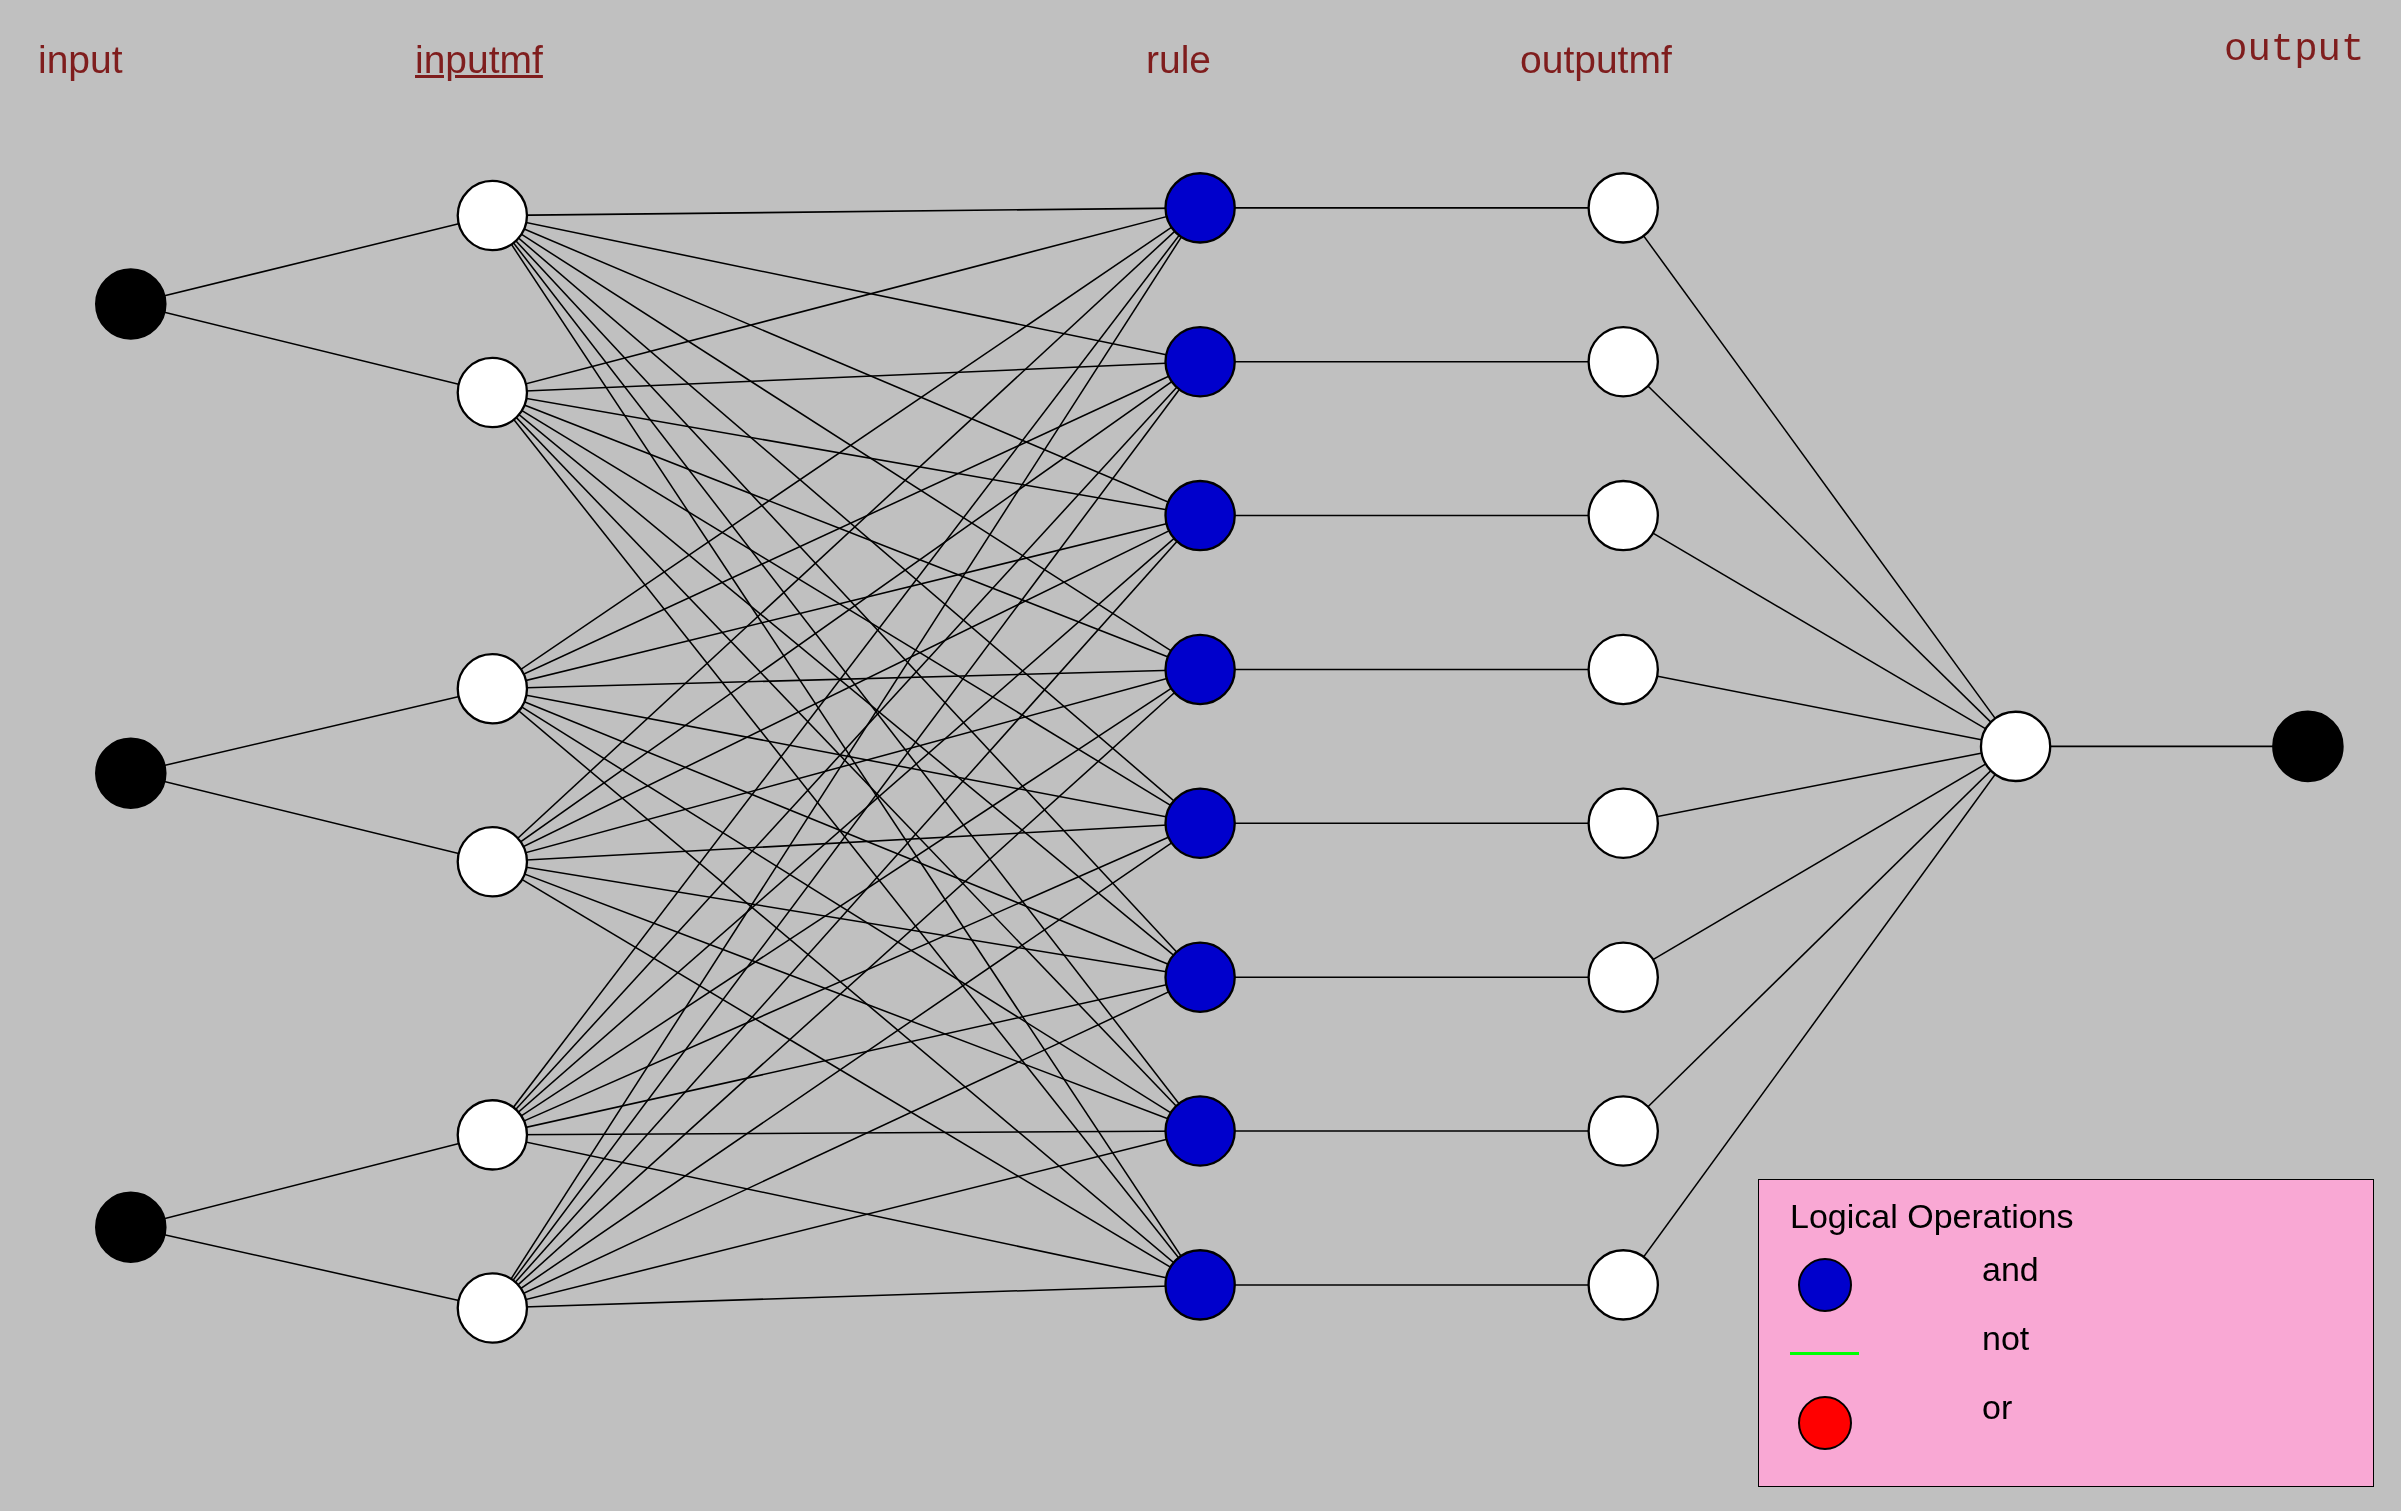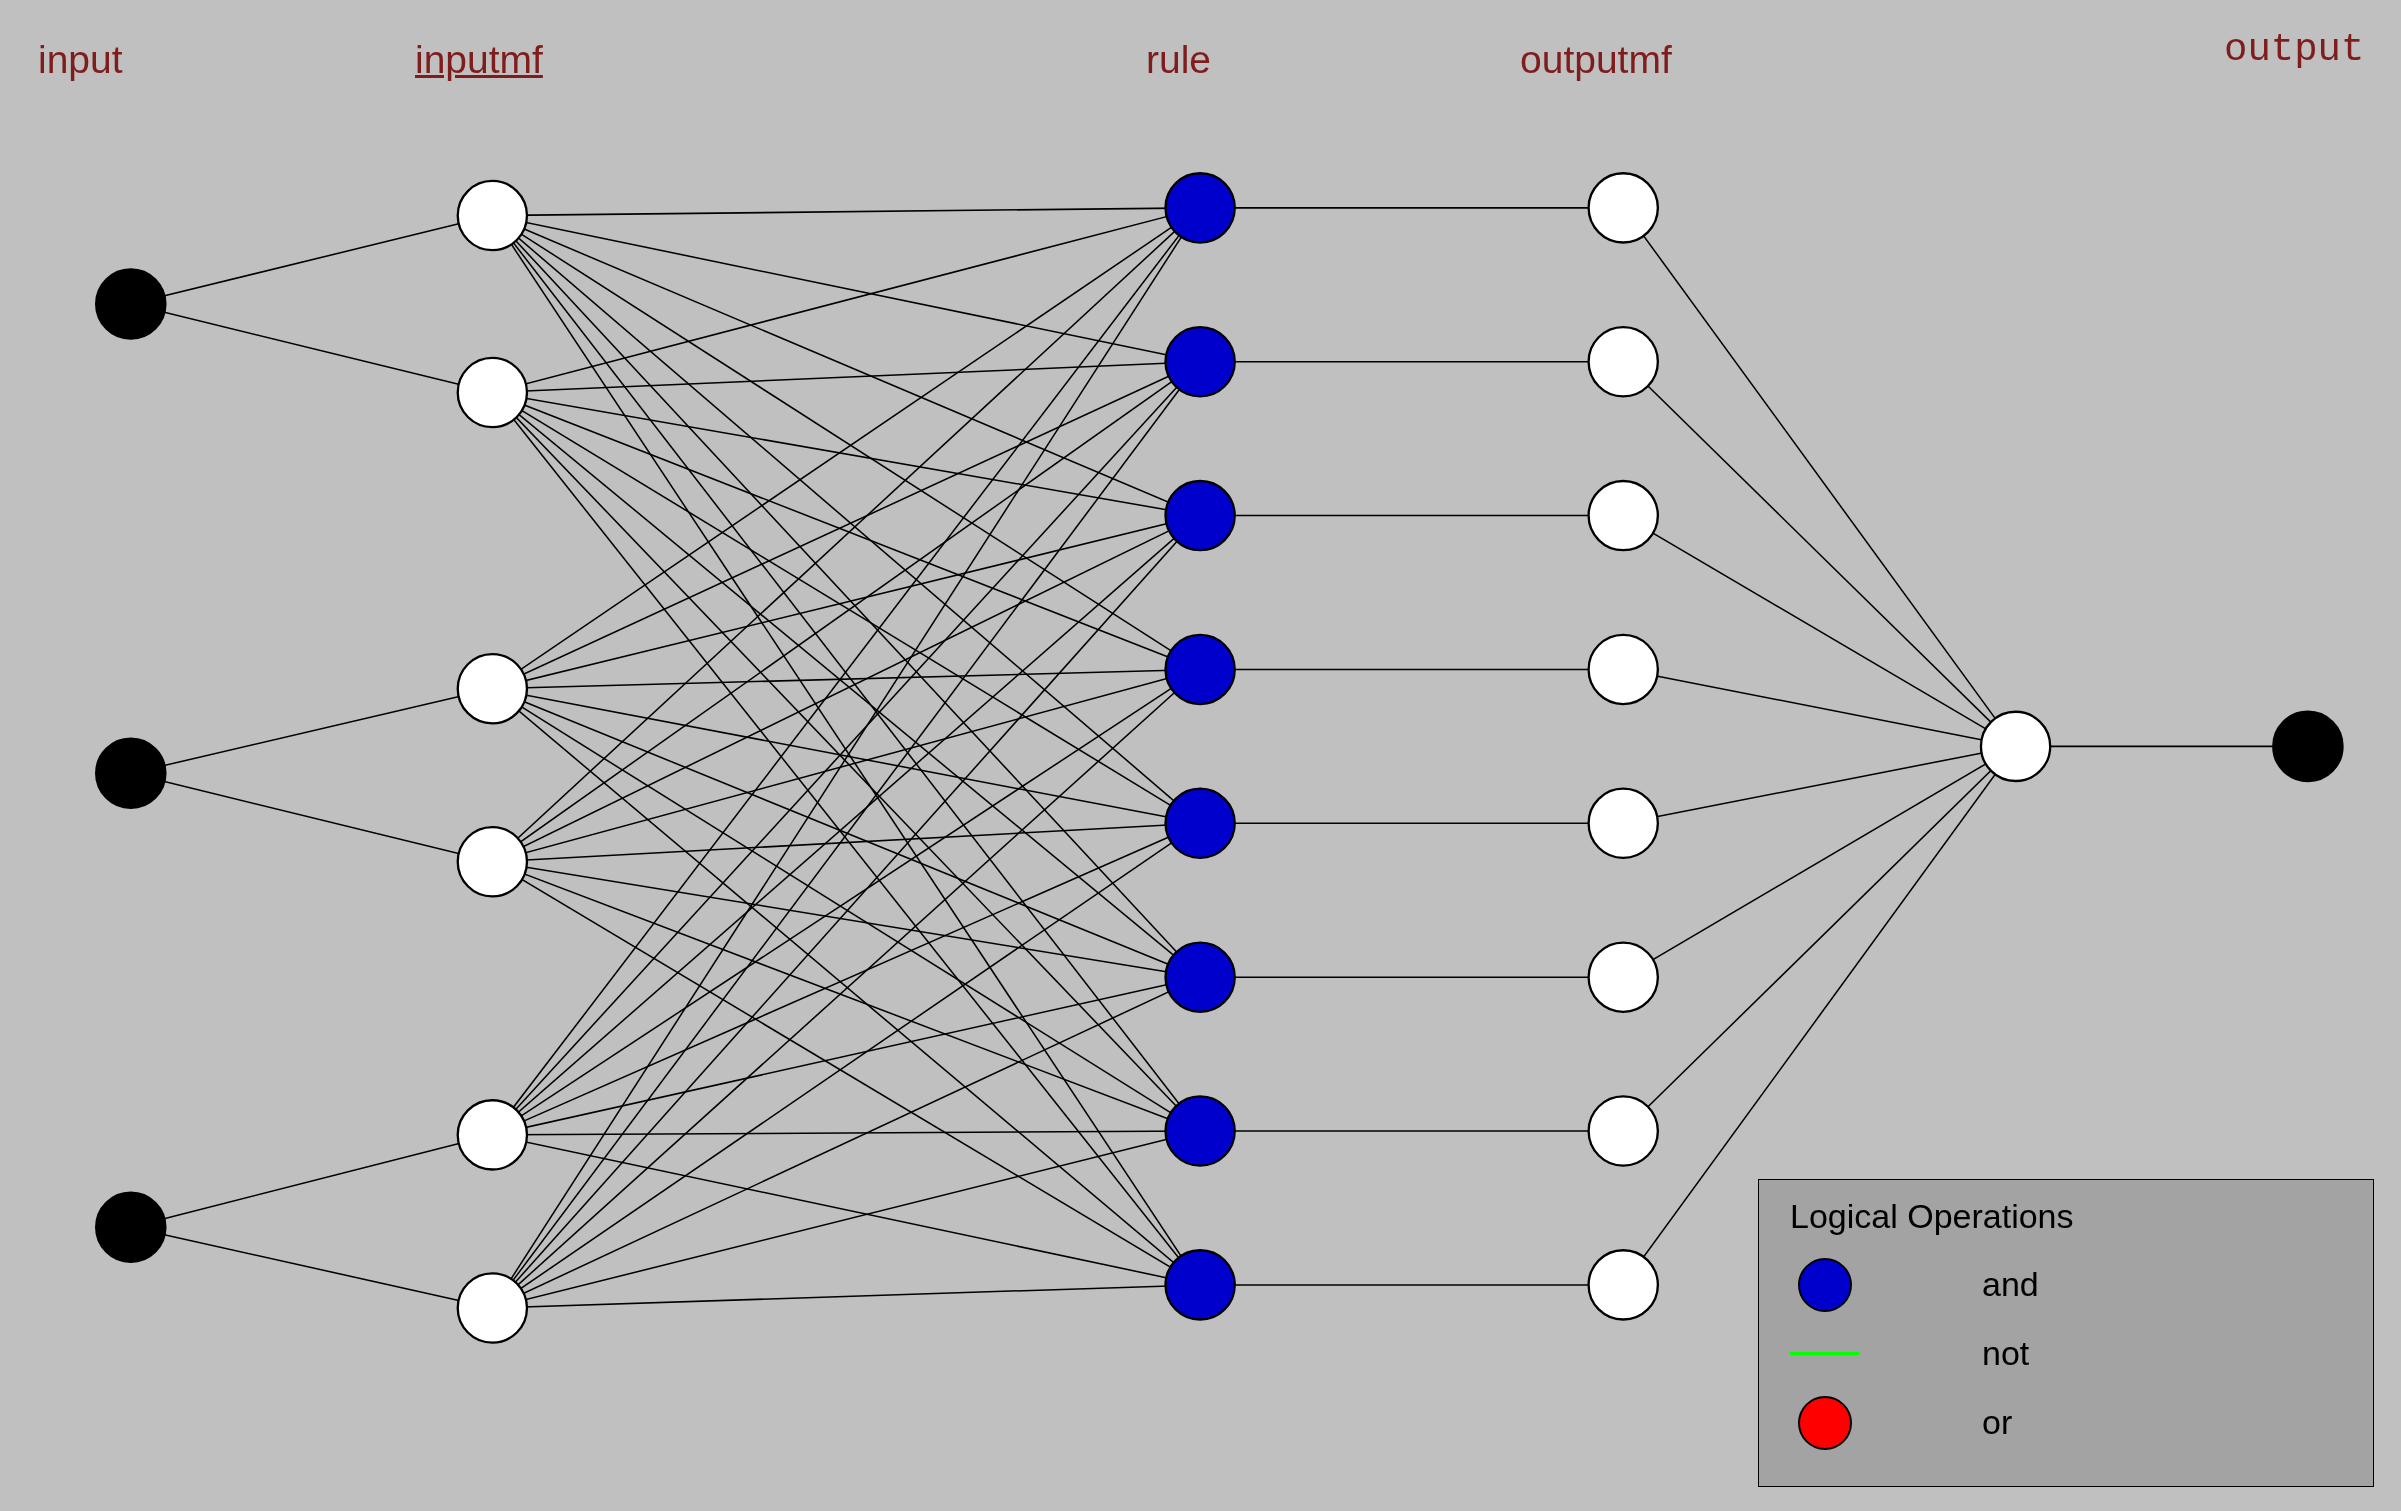--- a/index.html
+++ b/index.html
@@ -21,31 +21,30 @@
     }
     .col-label {
       position: absolute;
       font-size: 39px;
       color: #7f1d1d;
       white-space: nowrap;
     }
     .legend {
       position: absolute;
       border: 1.5px solid #000;
-      background: #a3a3a3;
+      background: #f9a8d4;
       padding: 17px 31px 4px 31px;
     }
     .legend-title {
       font-size: 34px;
       color: #000;
       margin-bottom: 14px;
     }
     .legend-row {
       display: flex;
-      align-items: center;
       height: 69px;
     }
     .legend-swatch {
       width: 69px;
       display: flex;
       justify-content: center;
       align-items: center;
       margin-right: 123px;
     }
     .legend-circle {

